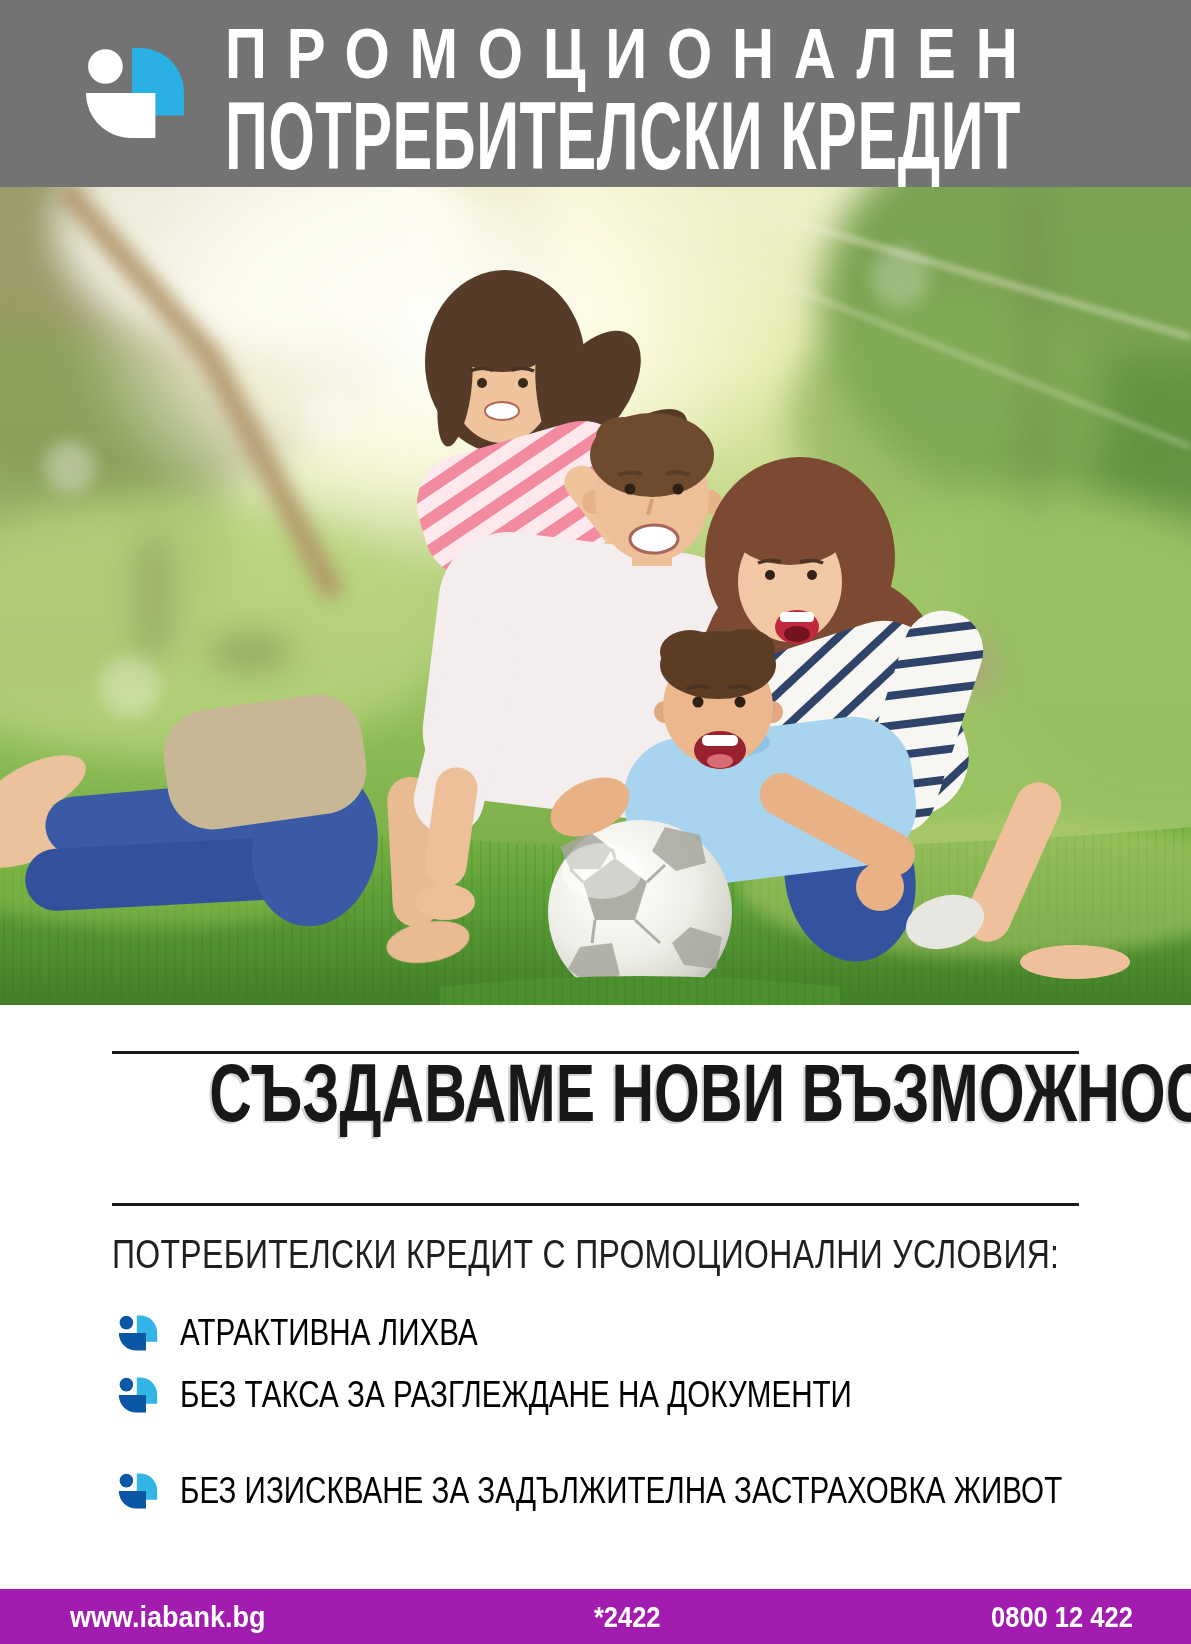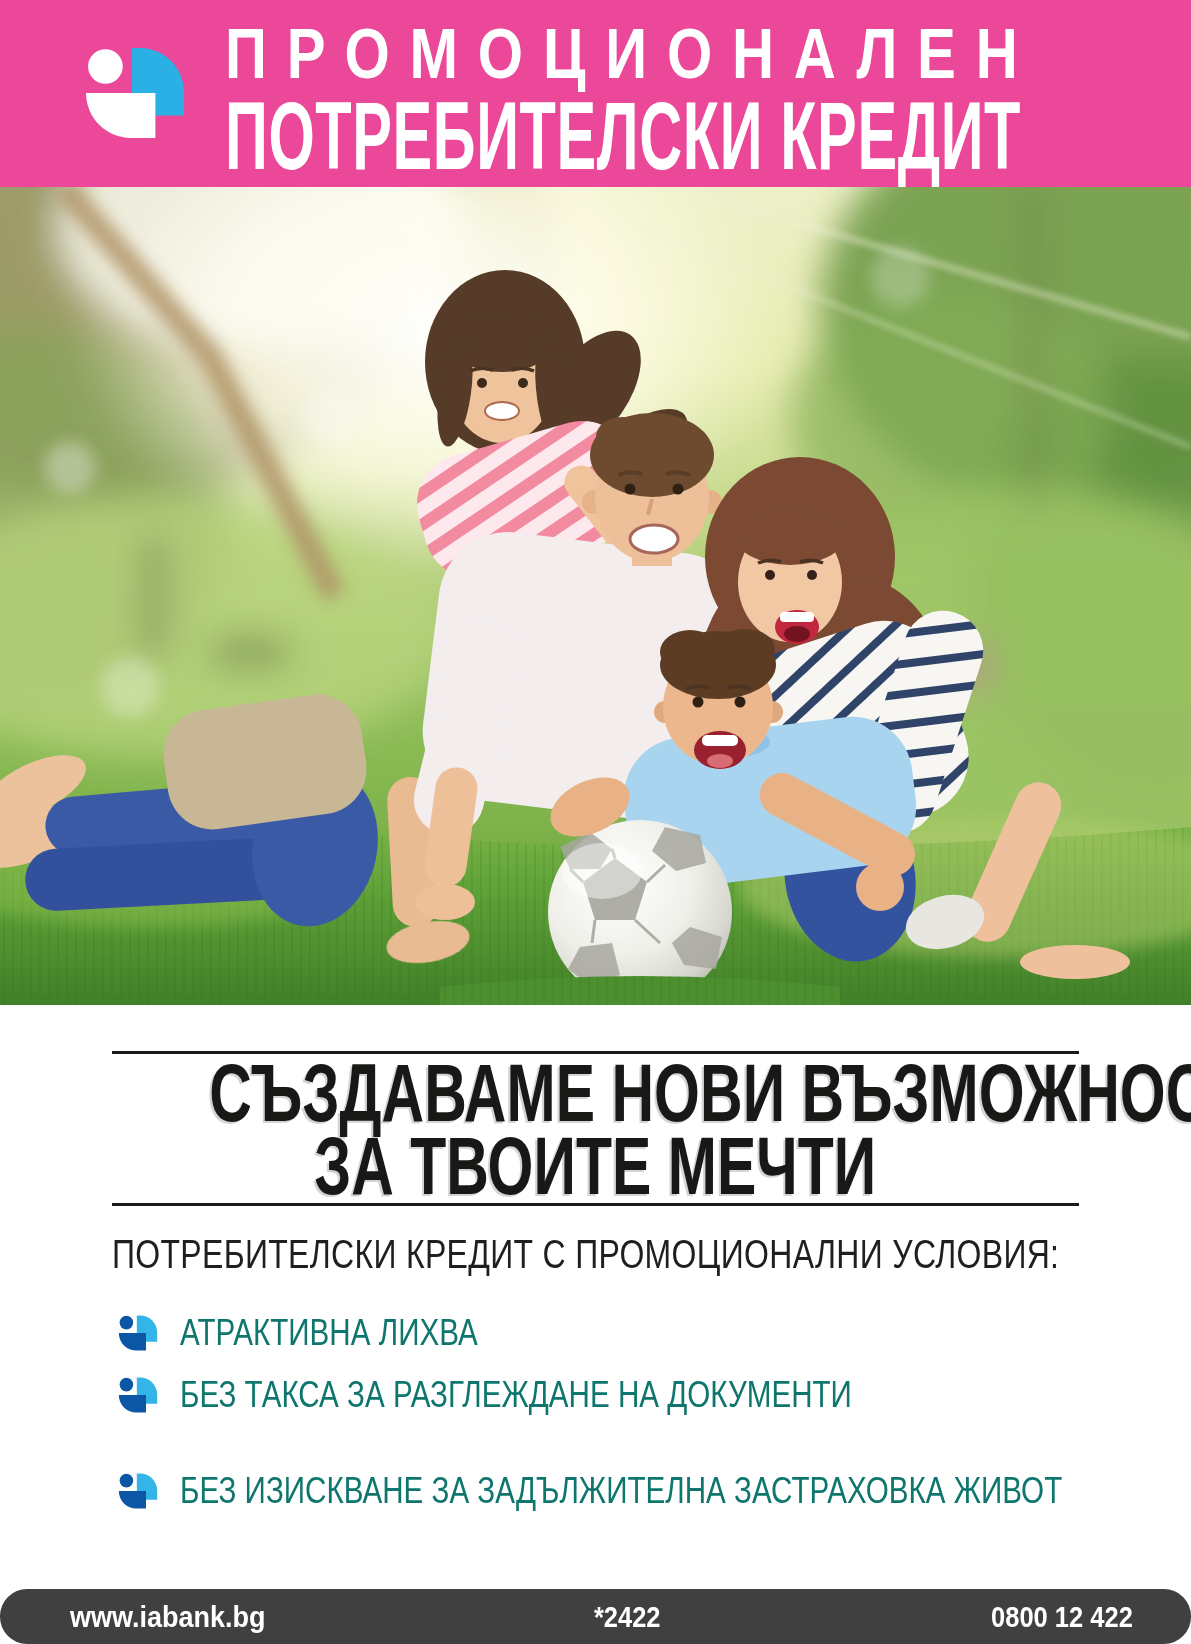--- a/index.html
+++ b/index.html
@@ -1,21 +1,21 @@
 <!DOCTYPE html>
 <html><head>
 <meta charset="utf-8">
 <style>
   html,body{margin:0;padding:0;background:#ffffff;}
   .poster{
     position:relative;width:1191px;height:1644px;overflow:hidden;
     font-family:"Liberation Sans",sans-serif;background:#ffffff;
   }
   
-  .header{position:absolute;left:0;top:0;width:1191px;height:187px;background:#ec4899;}
+  .header{position:absolute;left:0;top:0;width:1191px;height:187px;background:#737373;}
   .logo{position:absolute;left:84px;top:42px;width:102px;height:102px;}
   .h-line{position:absolute;left:225px;color:#ffffff;font-weight:bold;white-space:nowrap;}
   .h-line1{top:18px;font-size:71px;line-height:71px;letter-spacing:.34em;}
   .h-line2{top:88px;font-size:96px;line-height:96px;letter-spacing:.01em;}
   .cx{display:inline-block;transform:scaleX(var(--sx,1));transform-origin:0 50%;white-space:nowrap;}
   .cxc{display:inline-block;transform:scaleX(var(--sx,1));transform-origin:50% 50%;white-space:nowrap;}
   
   .photo{position:absolute;left:0;top:187px;width:1191px;height:818px;overflow:hidden;background:#cfe09a;}
   
   .content{position:absolute;left:0;top:1005px;width:1191px;height:584px;background:#ffffff;}
@@ -26,25 +26,25 @@
     color:#181816;font-weight:bold;font-size:82px;line-height:73px;
     text-shadow:-3px 2px 0 rgba(60,60,60,.22);}
   .subheading{position:absolute;left:112px;top:227px;color:#1f1f1d;
     font-size:41px;line-height:44px;font-weight:400;letter-spacing:.01em;}
   .bullets{position:absolute;left:118px;top:308px;width:1000px;list-style:none;margin:0;padding:0;}
   .bullet{position:absolute;left:0;height:40px;display:flex;align-items:center;}
   .bullet:nth-child(1){top:0;}
   .bullet:nth-child(2){top:62px;}
   .bullet:nth-child(3){top:158px;}
   .bullet .mini-logo{width:40px;height:40px;flex:0 0 40px;margin-right:22px;}
-  .bullet-label{color:#0f766e;font-size:37px;line-height:40px;font-weight:400;}
+  .bullet-label{color:#000000;font-size:37px;line-height:40px;font-weight:400;}
   
-  .footer{position:absolute;left:0;top:1589px;width:1191px;height:55px;background:#404040;
+  .footer{position:absolute;left:0;top:1589px;width:1191px;height:55px;background:#a21caf;
     display:flex;align-items:center;justify-content:space-between;
-    padding:0 58px 0 70px;box-sizing:border-box;border-radius:27px;}
+    padding:0 58px 0 70px;box-sizing:border-box;}
   .footer span{color:#ffffff;font-weight:bold;font-size:30px;white-space:nowrap;}
 </style>
 </head>
 <body>
 
 <div class="poster">
 
   <div class="header">
     <svg class="logo" viewBox="0 0 100 100" aria-hidden="true">
       <path d="M47,6 H55 A43,43 0 0 1 98,49 V72 H47 Z" fill="#2bb0e6"></path>
@@ -255,21 +255,20 @@
 
       <path d="M440 800 Q640 778 840 800 L840 818 L440 818 Z" fill="#4c8f2e"></path>
       <path d="M440 800 Q640 778 840 800 L840 818 L440 818 Z" fill="url(#blades)"></path>
     </svg>
   </div>
 
   <div class="content">
     <div class="rule rule-top"></div>
     <div class="headline">
       <div><span class="cxc" style="--sx:.72">СЪЗДАВАМЕ НОВИ ВЪЗМОЖНОСТИ</span></div>
-      <div><span class="cxc" style="--sx:.72">ЗА ТВОИТЕ МЕЧТИ</span></div>
     </div>
     <div class="rule rule-bottom"></div>
 
     <div class="subheading">
       <span class="cx" style="--sx:.78">ПОТРЕБИТЕЛСКИ КРЕДИТ С ПРОМОЦИОНАЛНИ УСЛОВИЯ:</span>
     </div>
 
     <ul class="bullets">
       <li class="bullet">
         <svg class="mini-logo" viewBox="0 0 100 100" aria-hidden="true">

